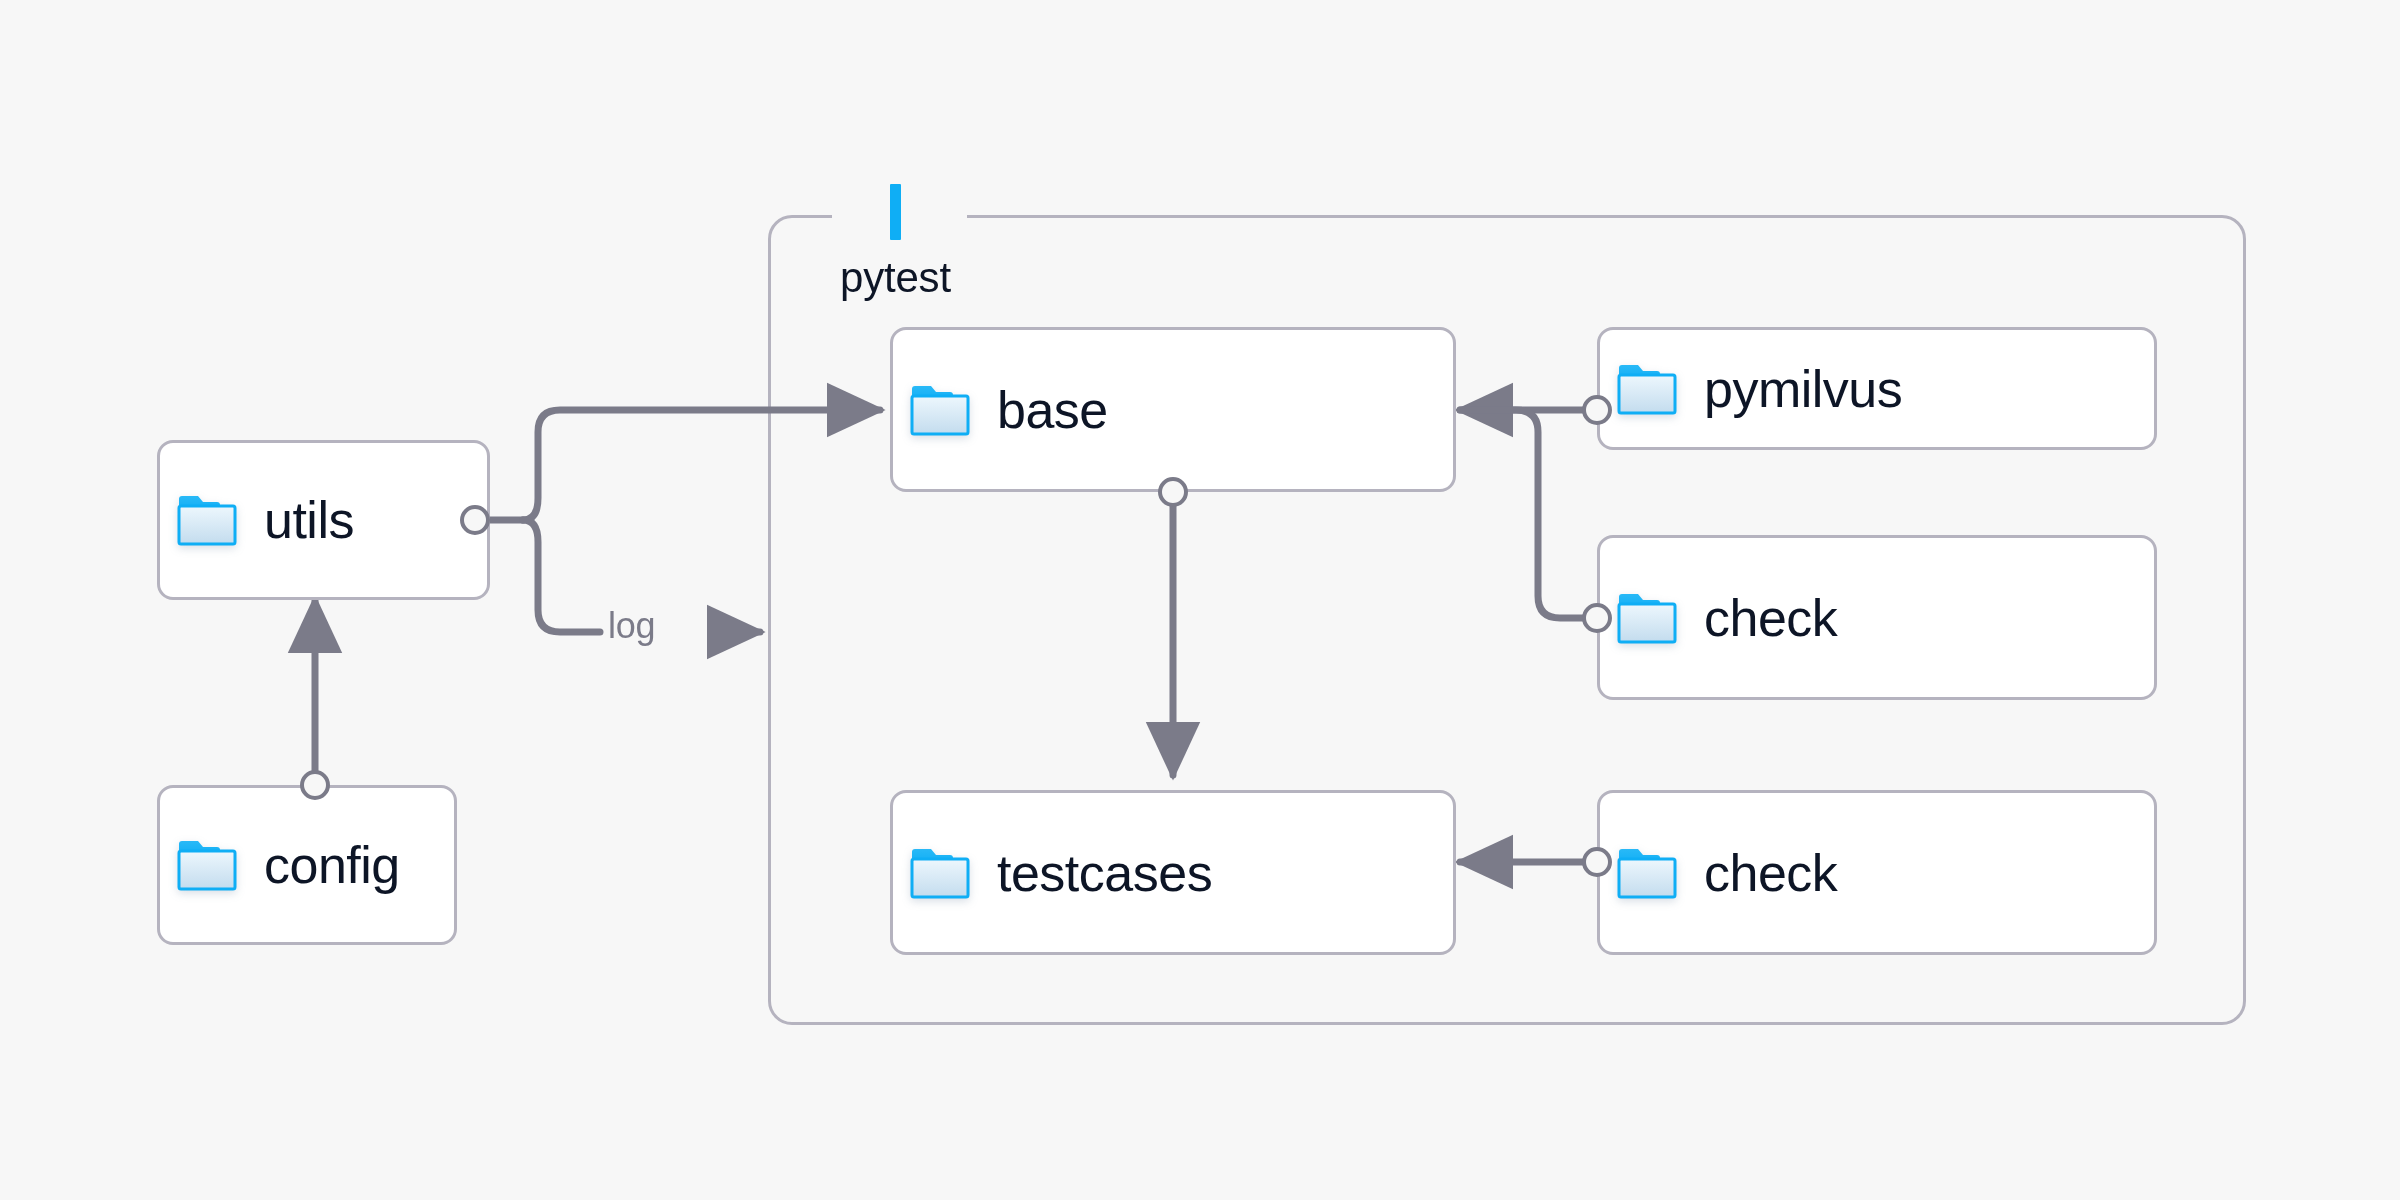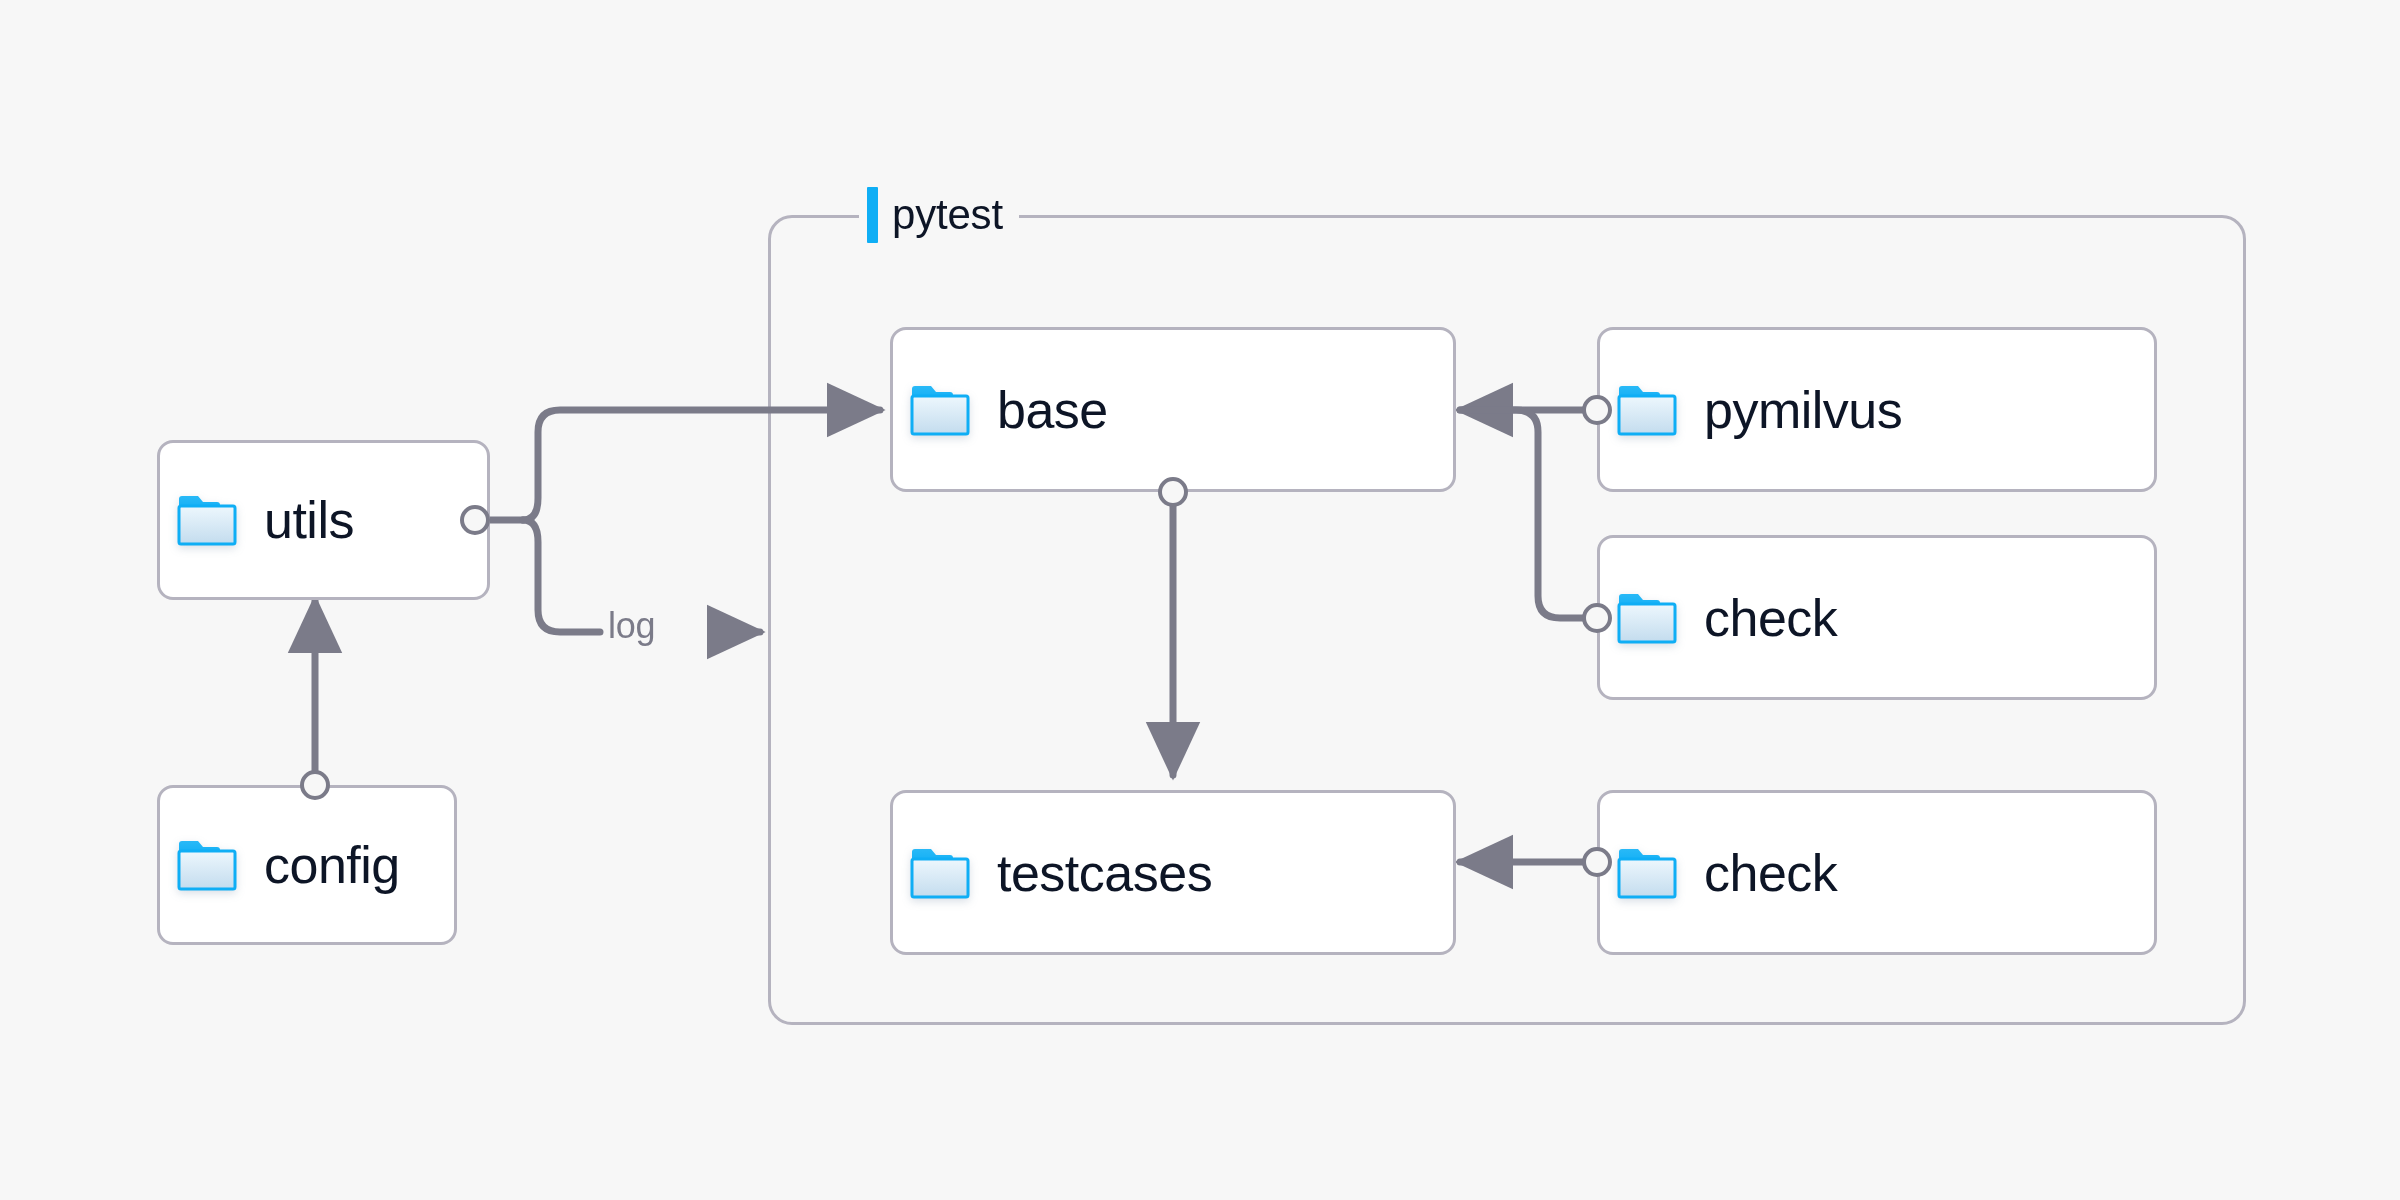--- a/index.html
+++ b/index.html
@@ -116,21 +116,21 @@
     line-height: 1;
   }
 </style>
 </head>
 <body>
 
 <div id="stage">
 
   <div class="group-box" style="left:768px; top:215px; width:1478px; height:810px;"></div>
 
-  <div class="group-label" style="left:859px; top:184px;">
+  <div class="group-label" style="left:832px; top:184px;flex-direction:column;">
     <span class="group-accent-bar"></span>
     <span class="group-label-text">pytest</span>
   </div>
 
   <svg id="edges" viewBox="0 0 2400 1200">
     <defs>
       <marker id="arrow" markerWidth="9" markerHeight="9" refX="7.6" refY="4.5" orient="auto" markerUnits="strokeWidth">
         <path d="M0,0.6 L8.4,4.5 L0,8.4 Z" fill="#7B7B89"></path>
       </marker>
       <linearGradient id="folderGrad" x1="0" y1="0" x2="0" y2="1">
@@ -202,21 +202,21 @@
   <div class="node" style="left:890px; top:790px; width:566px; height:165px;">
     <div class="node-inner">
       <svg class="folder-icon" viewBox="0 0 62 54">
         <path d="M3,10 L3,6 Q3,3 6,3 L22,3 L27,9 L41,9 Q44,9 44,12 L44,18 L3,18 Z" fill="url(#folderTab)"></path>
         <rect x="3" y="13" width="56" height="38" rx="2" fill="url(#folderGrad)" stroke="#0FAEF5" stroke-width="3"></rect>
       </svg>
       <span class="node-label">testcases</span>
     </div>
   </div>
 
-  <div class="node" style="left:1597px; top:327px; width:560px; height:165px;">
+  <div class="node" style="left:1597px; top:327px; width:560px; height:123px;">
     <div class="node-inner">
       <svg class="folder-icon" viewBox="0 0 62 54">
         <path d="M3,10 L3,6 Q3,3 6,3 L22,3 L27,9 L41,9 Q44,9 44,12 L44,18 L3,18 Z" fill="url(#folderTab)"></path>
         <rect x="3" y="13" width="56" height="38" rx="2" fill="url(#folderGrad)" stroke="#0FAEF5" stroke-width="3"></rect>
       </svg>
       <span class="node-label">pymilvus</span>
     </div>
   </div>
   <div class="port" style="left:1582px; top:395px;"></div>
 

